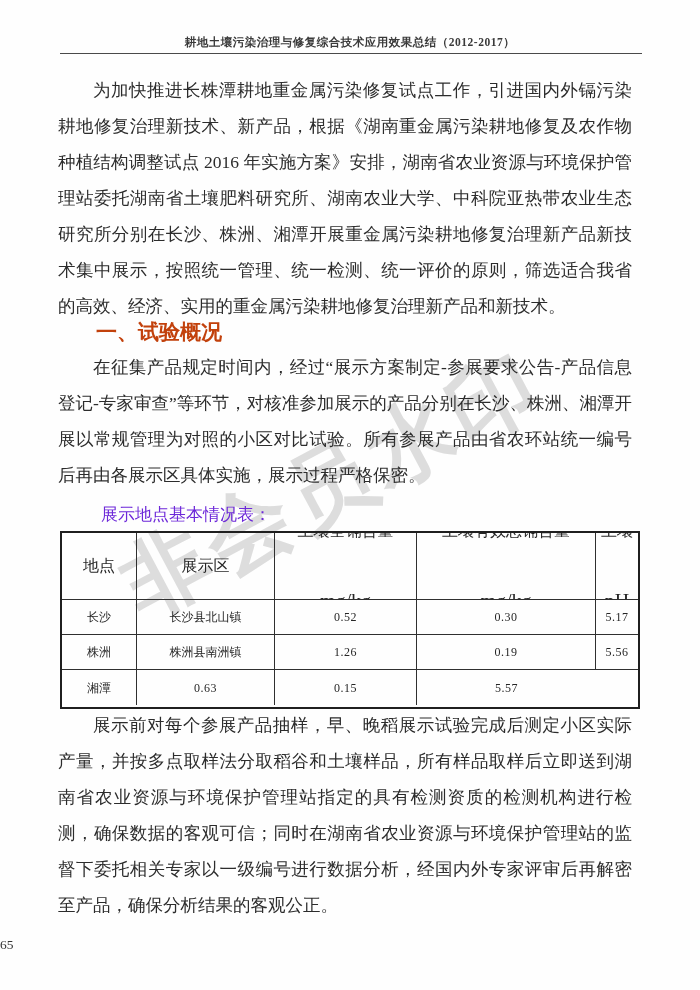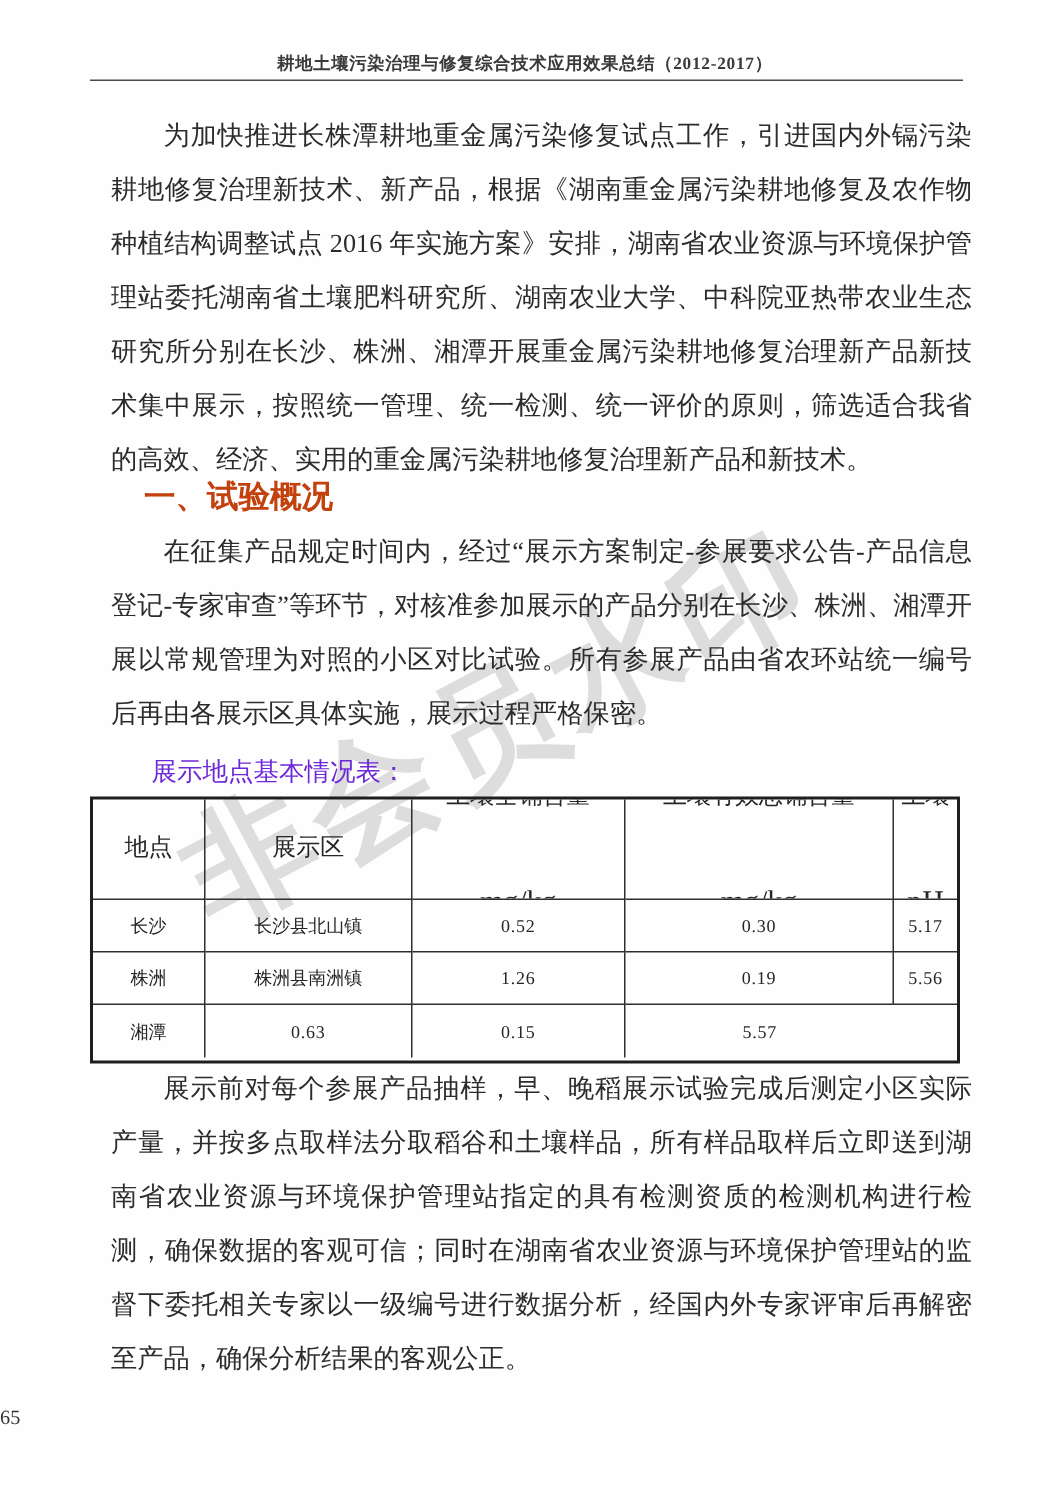--- a/index.html
+++ b/index.html
@@ -10,21 +10,21 @@
   }
   .hdr{
     position:absolute;top:35px;left:0;width:700px;text-align:center;
     font-size:11.5px;font-weight:600;color:#3a3a3a;letter-spacing:.5px;
   }
   .hdr-rule{
     position:absolute;top:53px;left:60px;width:582px;height:0;
     border-top:1.5px solid #4a4a4a;
   }
   .para{
-    position:absolute;left:74px;width:574px;
+    position:absolute;left:58px;width:574px;
     font-size:17.5px;line-height:36px;text-align:justify;
     text-justify:inter-ideograph;text-indent:35px;color:#2c2c2c;
   }
   #p1{top:72px;}
   #p2{top:349px;}
   #p3{top:707px;}
   .section-heading{
     position:absolute;top:318px;left:66px;width:574px;padding-left:30px;
     font-family:"Liberation Sans","DejaVu Sans",sans-serif;
     font-size:21px;font-weight:700;color:#c2410c;line-height:28px;

